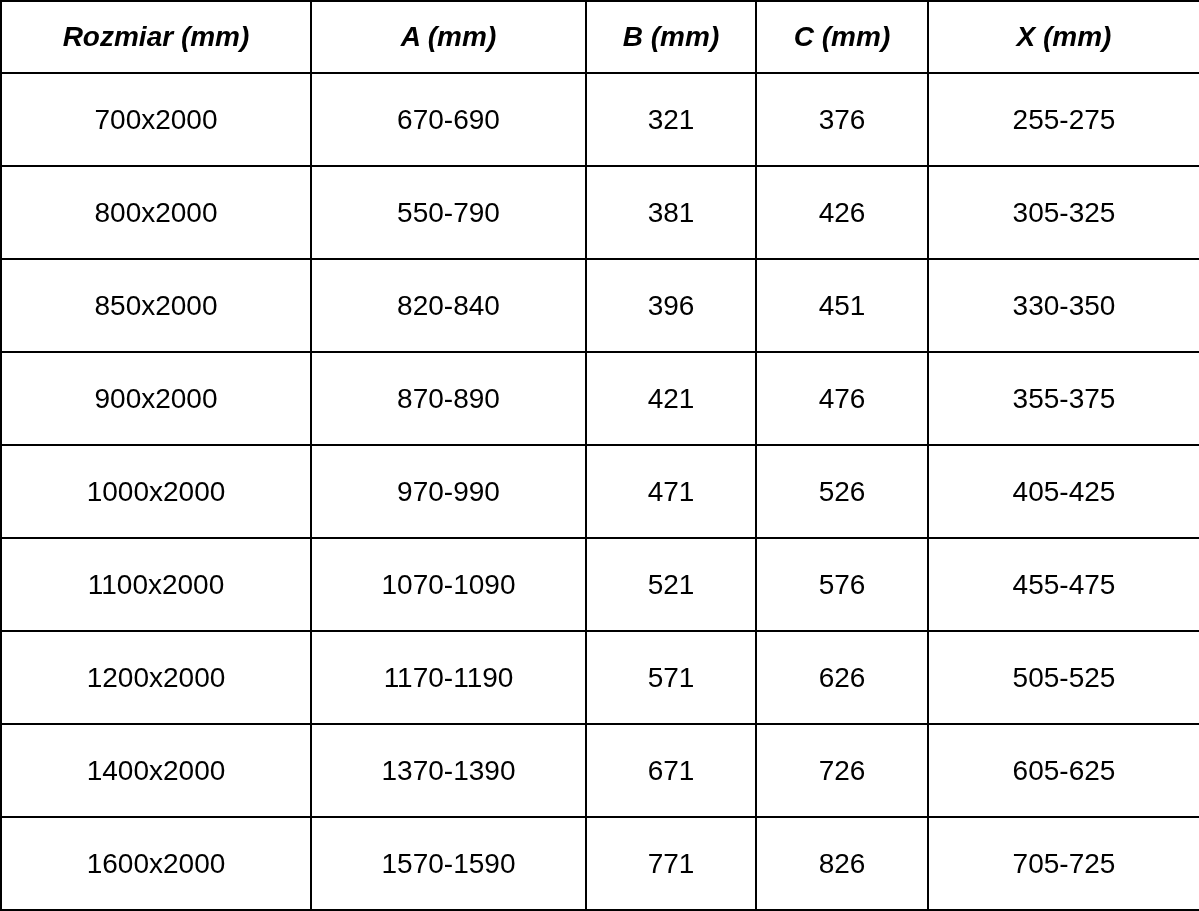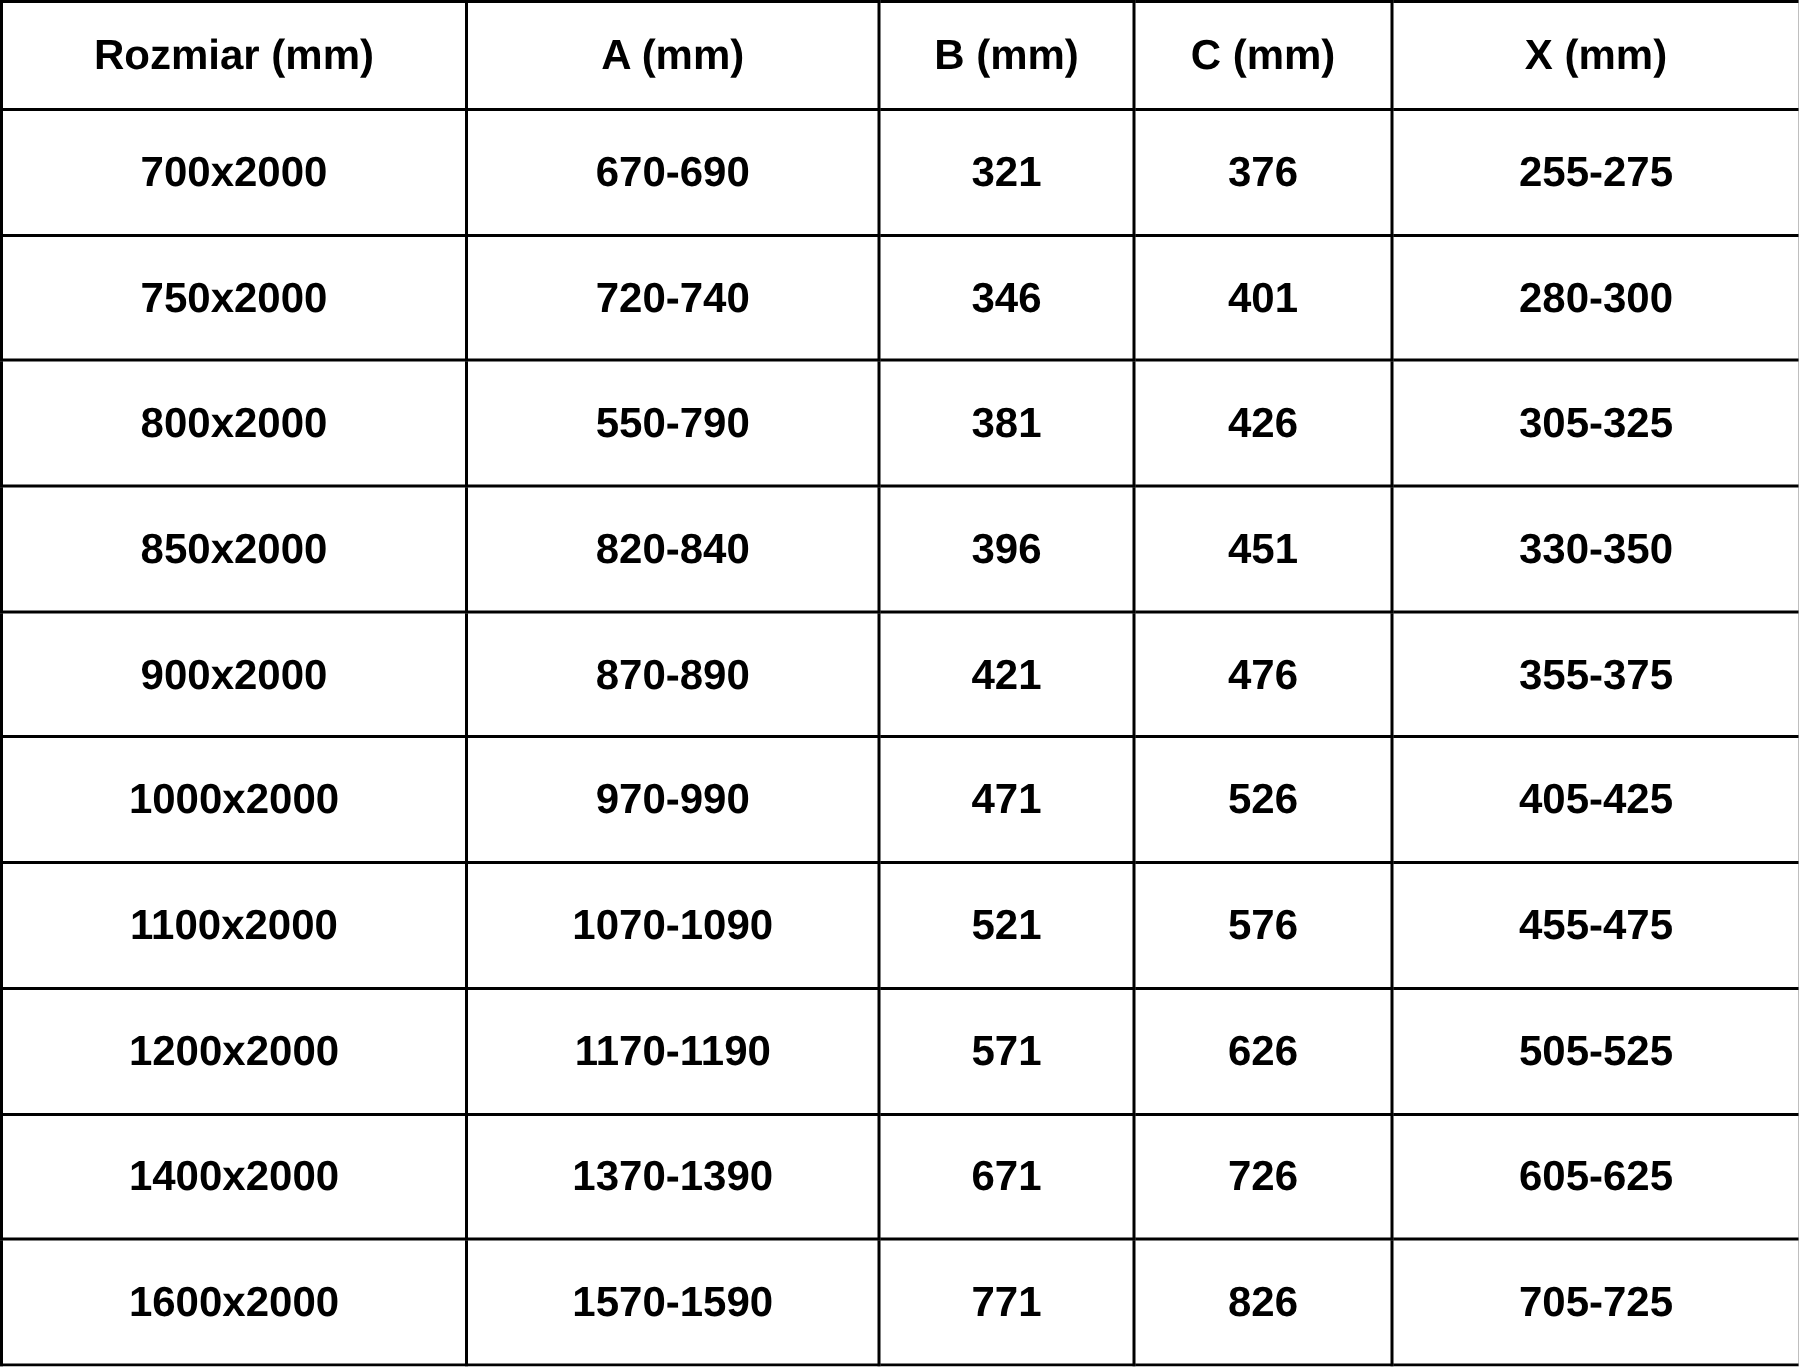--- a/index.html
+++ b/index.html
@@ -24,23 +24,24 @@
     vertical-align: middle;
     color: #000000;
     font-size: 28px;
     padding: 0;
     overflow: hidden;
     white-space: nowrap;
   }
   table.spec-table th {
     font-weight: bold;
     height: 70px;
+    font-style: italic;
   }
   table.spec-table td {
-    font-weight: bold;
+    font-weight: normal;
     height: 68px;
   }
   col.c-rozmiar { width: 310px; }
   col.c-a       { width: 275px; }
   col.c-b       { width: 170px; }
   col.c-c       { width: 172px; }
   col.c-x       { width: 272px; }
 </style>
 </head>
 <body>
@@ -62,27 +63,20 @@
         <th>X (mm)</th>
       </tr>
   </thead>
   <tbody>
       <tr>
         <td>700x2000</td>
         <td>670-690</td>
         <td>321</td>
         <td>376</td>
         <td>255-275</td>
-      </tr>
-      <tr>
-        <td>750x2000</td>
-        <td>720-740</td>
-        <td>346</td>
-        <td>401</td>
-        <td>280-300</td>
       </tr>
       <tr>
         <td>800x2000</td>
         <td>550-790</td>
         <td>381</td>
         <td>426</td>
         <td>305-325</td>
       </tr>
       <tr>
         <td>850x2000</td>

